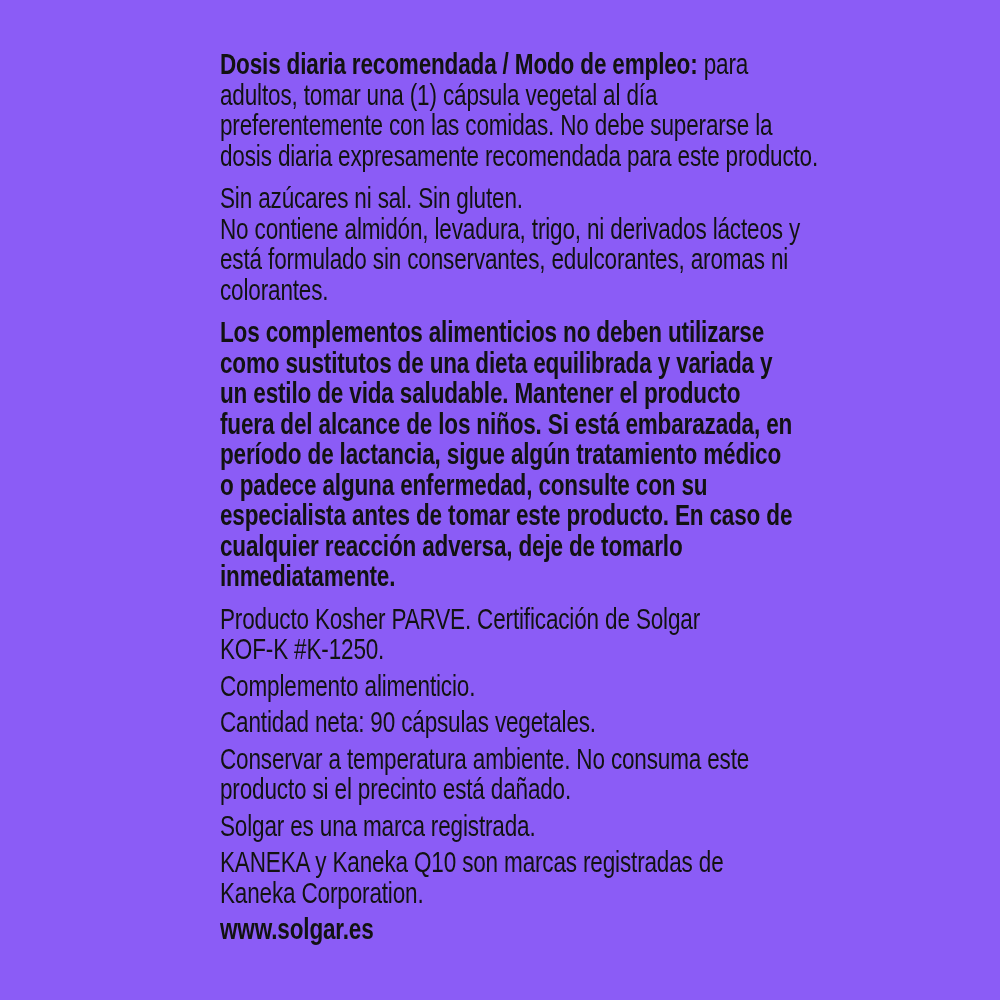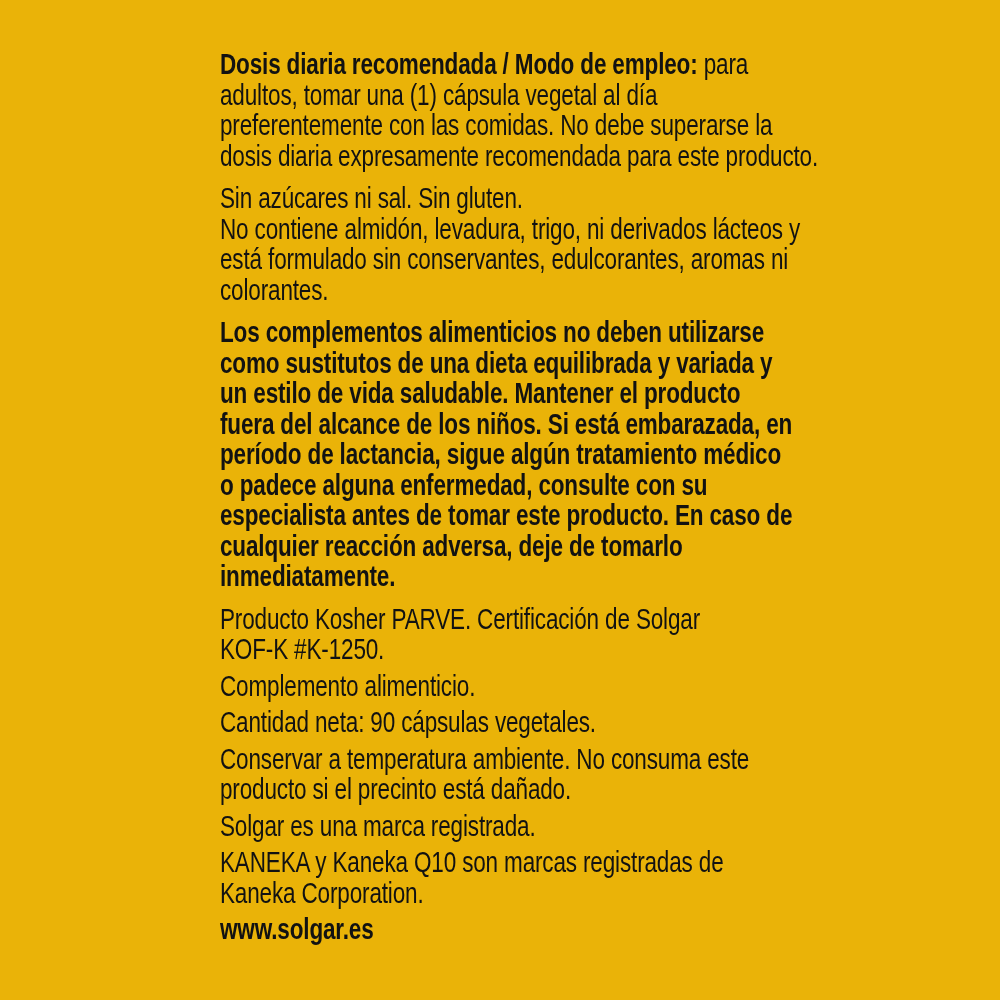--- a/index.html
+++ b/index.html
@@ -4,21 +4,21 @@
 <style>
   html, body {
     margin: 0;
     padding: 0;
     background: #ffffff;
   }
   .page {
     position: relative;
     width: 1000px;
     height: 1000px;
-    background: #eab308;
+    background: #8b5cf6;
     overflow: hidden;
   }
   .label-column {
     position: absolute;
     left: 220px;
     top: 49px;
     width: 800px;
     transform: scaleX(0.75);
     transform-origin: 0 0;
     font-family: "Liberation Sans", "DejaVu Sans", sans-serif;

